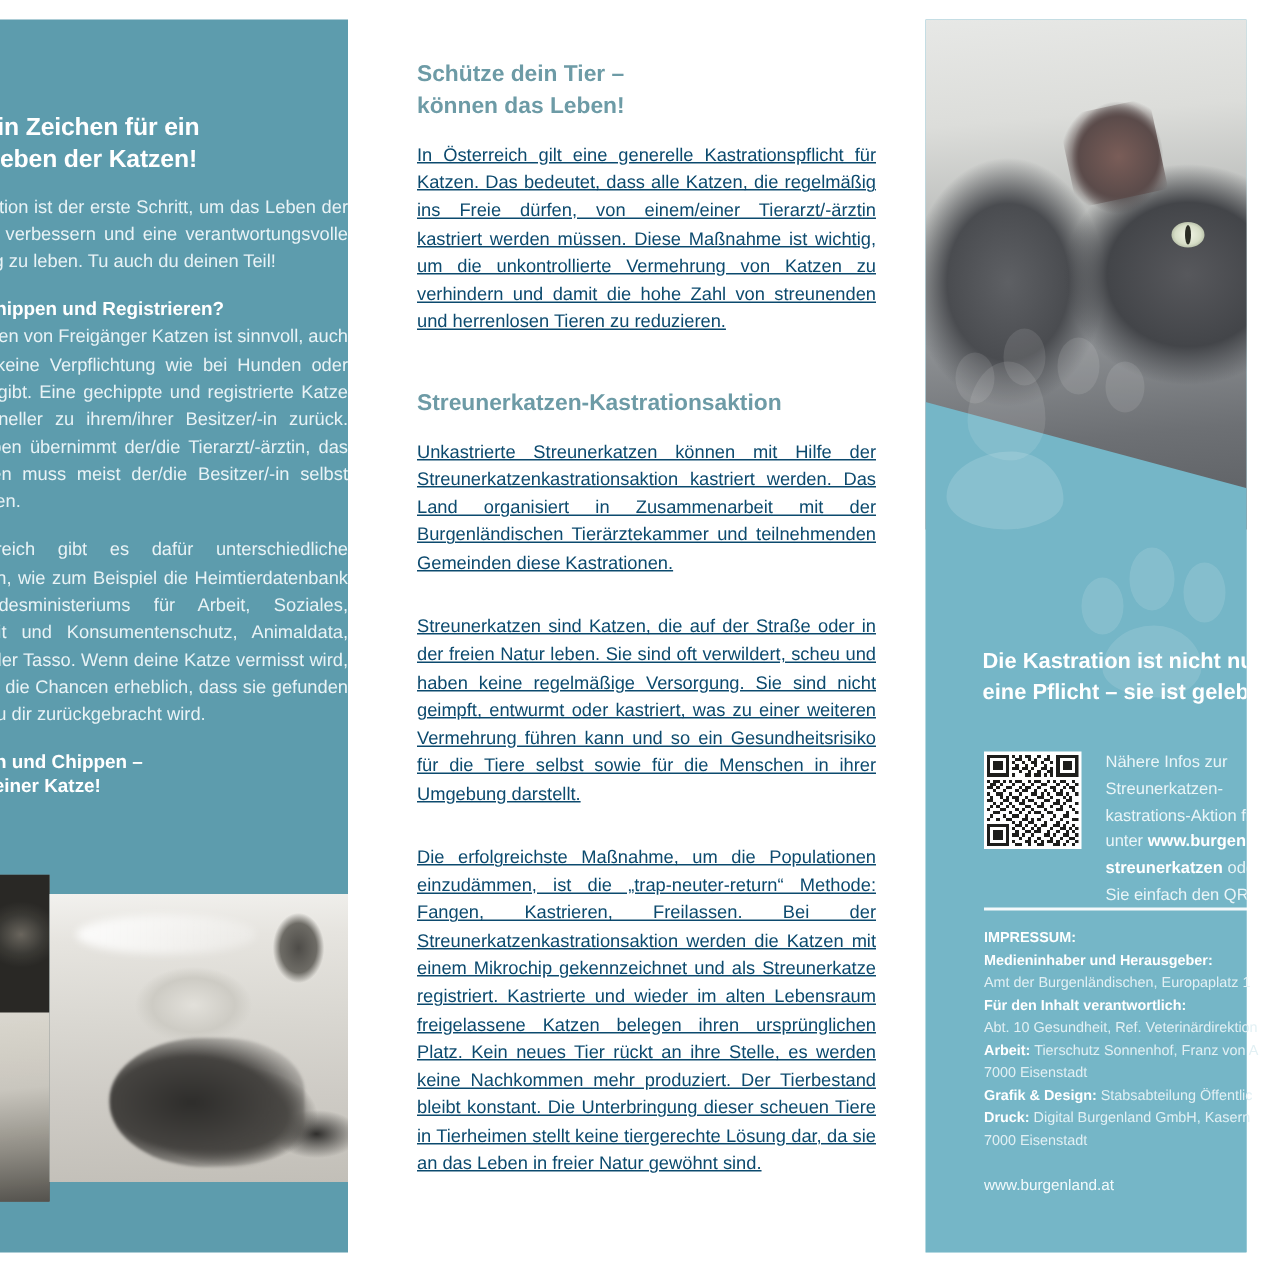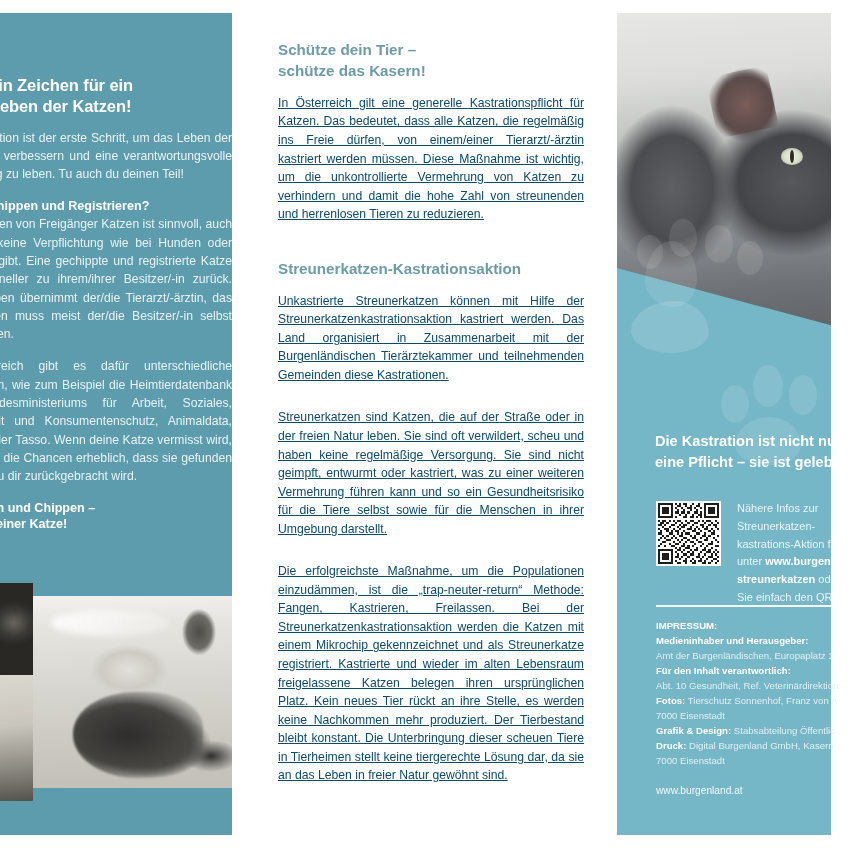--- a/index.html
+++ b/index.html
@@ -219,21 +219,21 @@
 
     <div class="photo-strip">
       <div class="photo-a"></div>
       <div class="photo-b"></div>
     </div>
   </div>
 
   <div class="col-mid">
     <h2 class="mid-h">
       <span>Schütze dein Tier –</span><br>
-      <span>schütze das Kasern!</span>
+      <span>können das Leben!</span>
     </h2>
     <p class="mid-p">In Österreich gilt eine generelle Kastrationspflicht für Katzen. Das bedeutet, dass alle Katzen, die regelmäßig ins Freie dürfen, von einem/einer Tierarzt/-ärztin kastriert werden müssen. Diese Maßnahme ist wichtig, um die unkontrollierte Vermehrung von Katzen zu verhindern und damit die hohe Zahl von streunenden und herrenlosen Tieren zu reduzieren.</p>
 
     <div class="spacer-20"></div>
 
     <h2 class="mid-h">
       <span>Streunerkatzen-Kastrationsaktion</span><br>
     </h2>
     <p class="mid-p">Unkastrierte Streunerkatzen können mit Hilfe der Streunerkatzenkastrationsaktion kastriert werden. Das Land organisiert in Zusammenarbeit mit der Burgenländischen Tierärztekammer und teilnehmenden Gemeinden diese Kastrationen.</p>
     <div class="mid-gap"></div>
@@ -501,21 +501,21 @@
   </div>
 
   <div class="rule"></div>
 
   <div class="impressum">
     <b class="nowrap">IMPRESSUM:</b><br>
     <b class="nowrap">Medieninhaber und Herausgeber:</b><br>
     <span class="nowrap">Amt der Burgenländischen, Europaplatz 1</span><br>
     <b class="nowrap">Für den Inhalt verantwortlich:</b><br>
     <span class="nowrap">Abt. 10 Gesundheit, Ref. Veterinärdirektion</span><br>
-    <span class="nowrap"><b>Fotos:</b> <span>Tierschutz Sonnenhof, Franz von A</span></span><br>
+    <span class="nowrap"><b>Arbeit:</b> <span>Tierschutz Sonnenhof, Franz von A</span></span><br>
     <span class="nowrap">7000 Eisenstadt</span><br>
     <span class="nowrap"><b>Grafik &amp; Design:</b> <span>Stabsabteilung Öffentlic</span></span><br>
     <span class="nowrap"><b>Druck:</b> <span>Digital Burgenland GmbH, Kasern</span></span><br>
     <span class="nowrap">7000 Eisenstadt</span>
     <span class="www nowrap">www.burgenland.at</span>
   </div>
 
 </div>
 
 </body></html>

